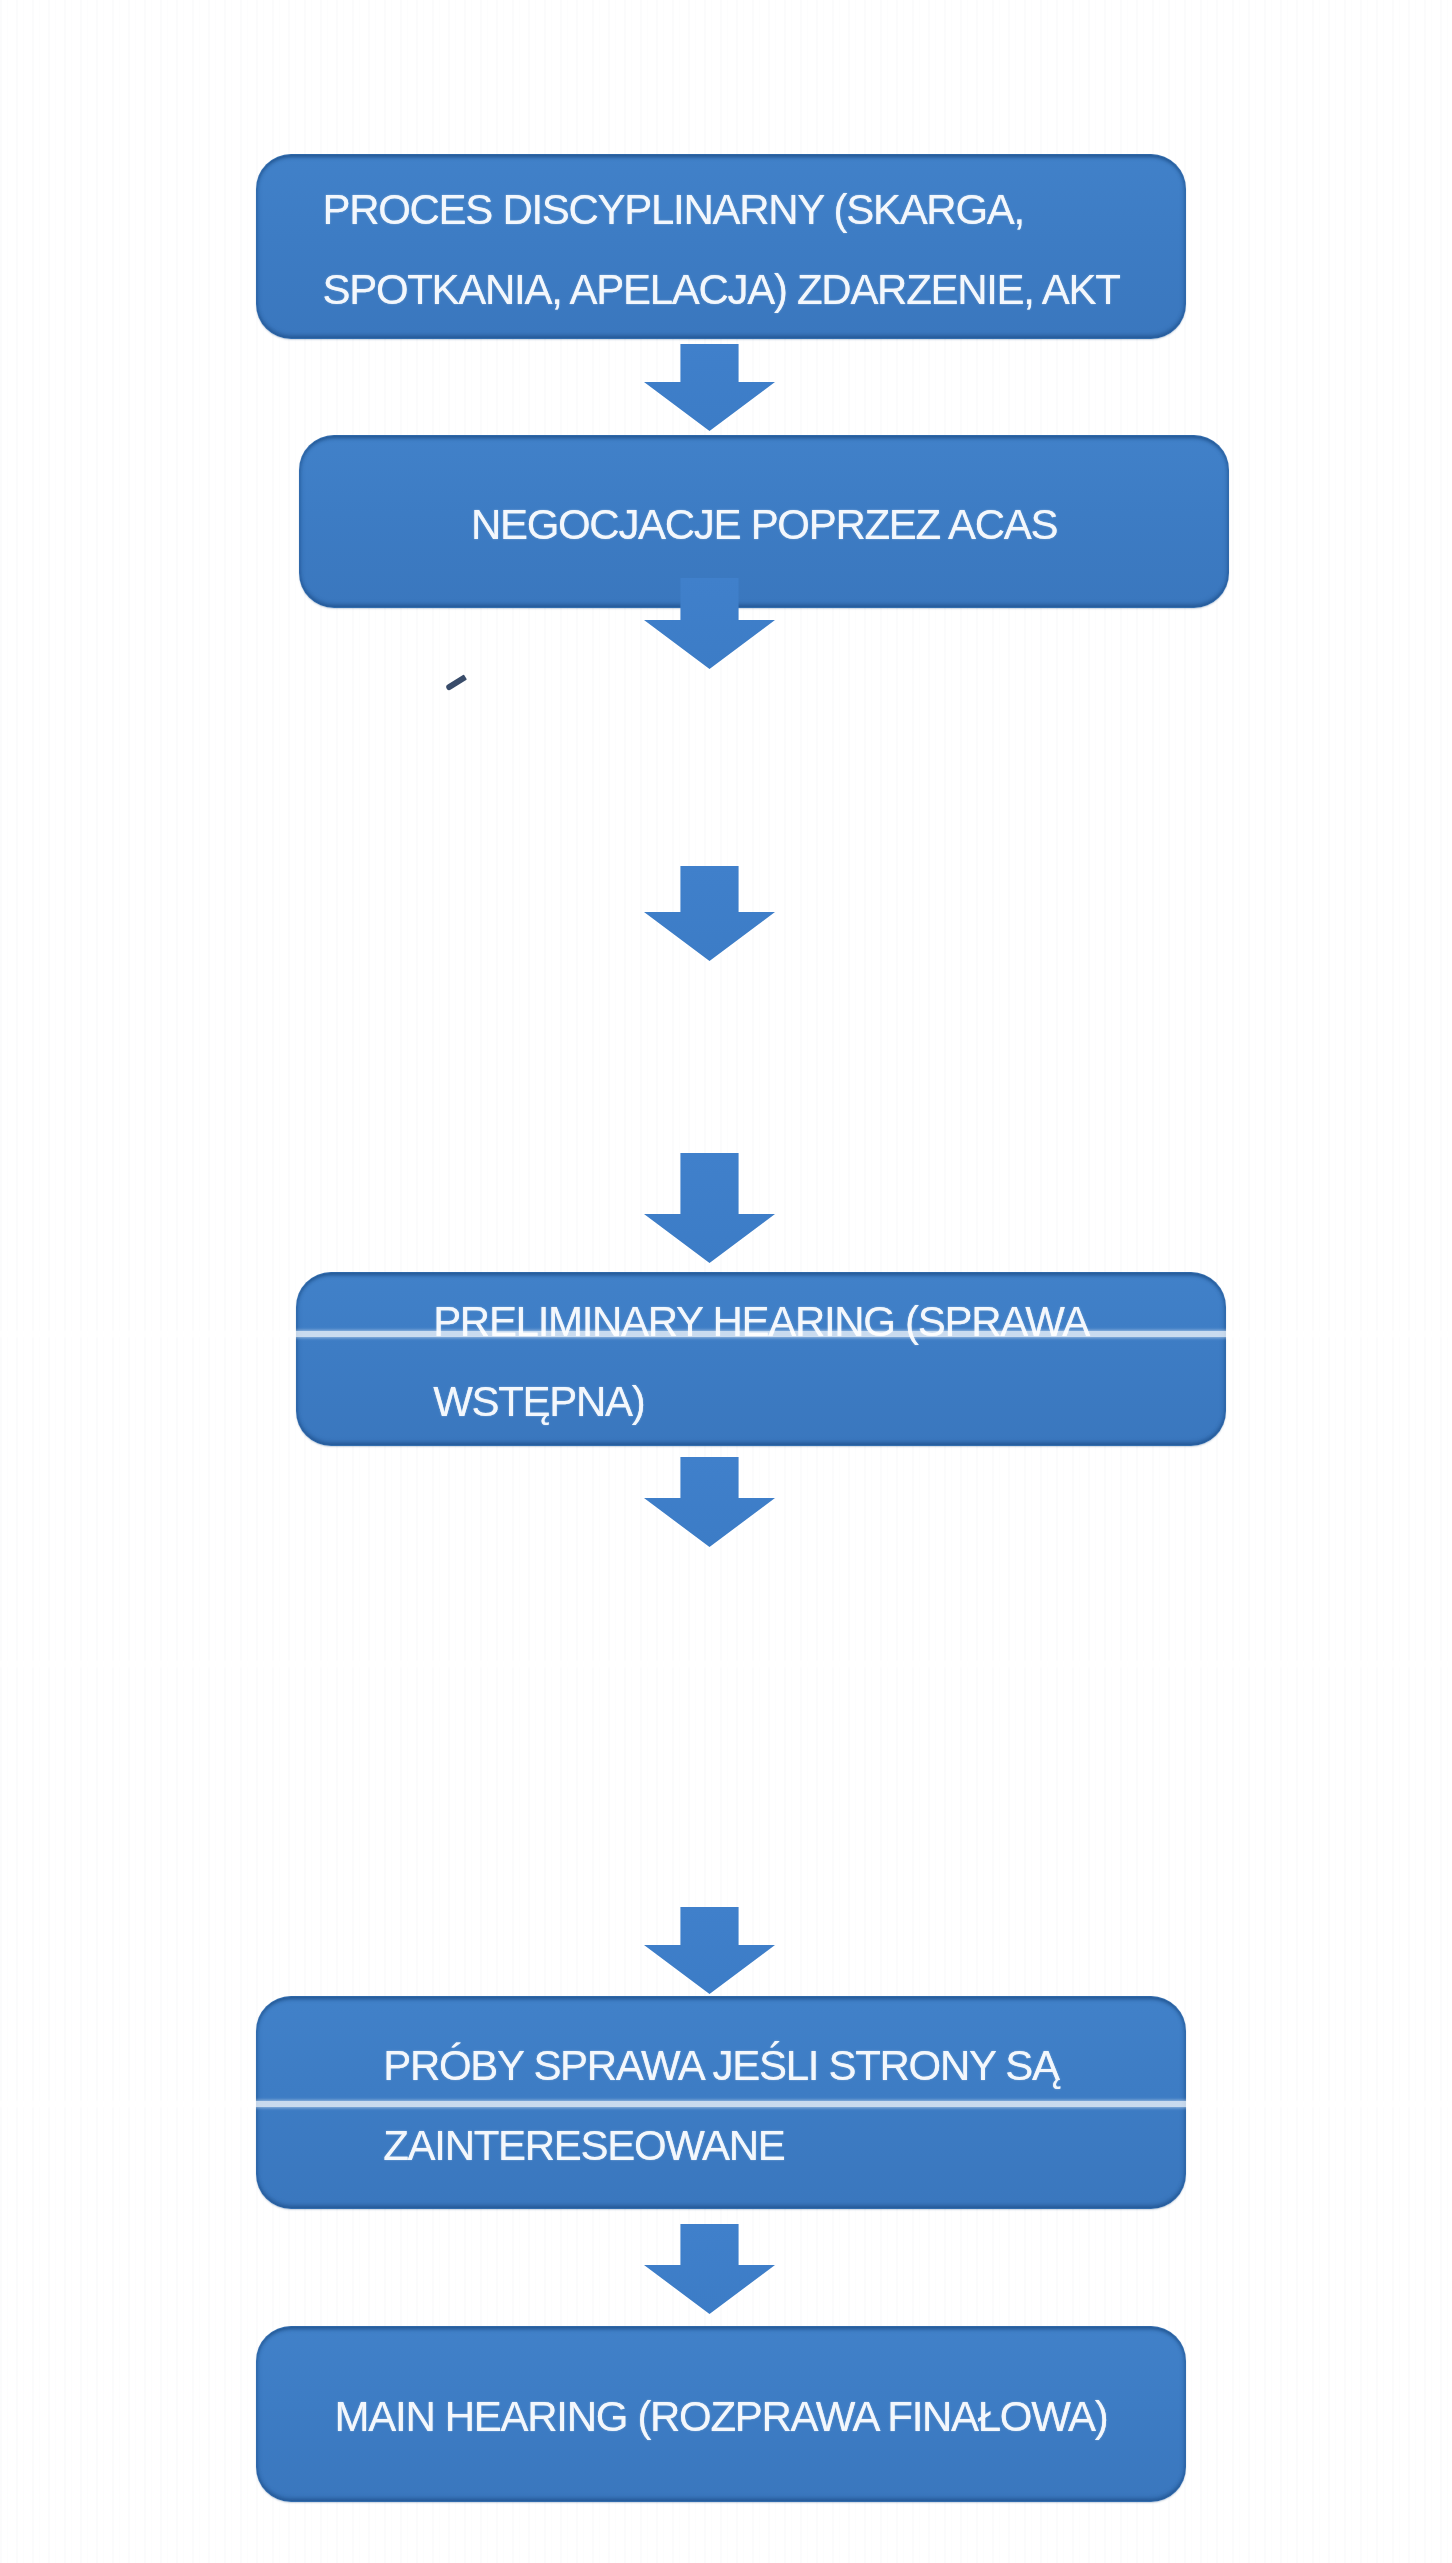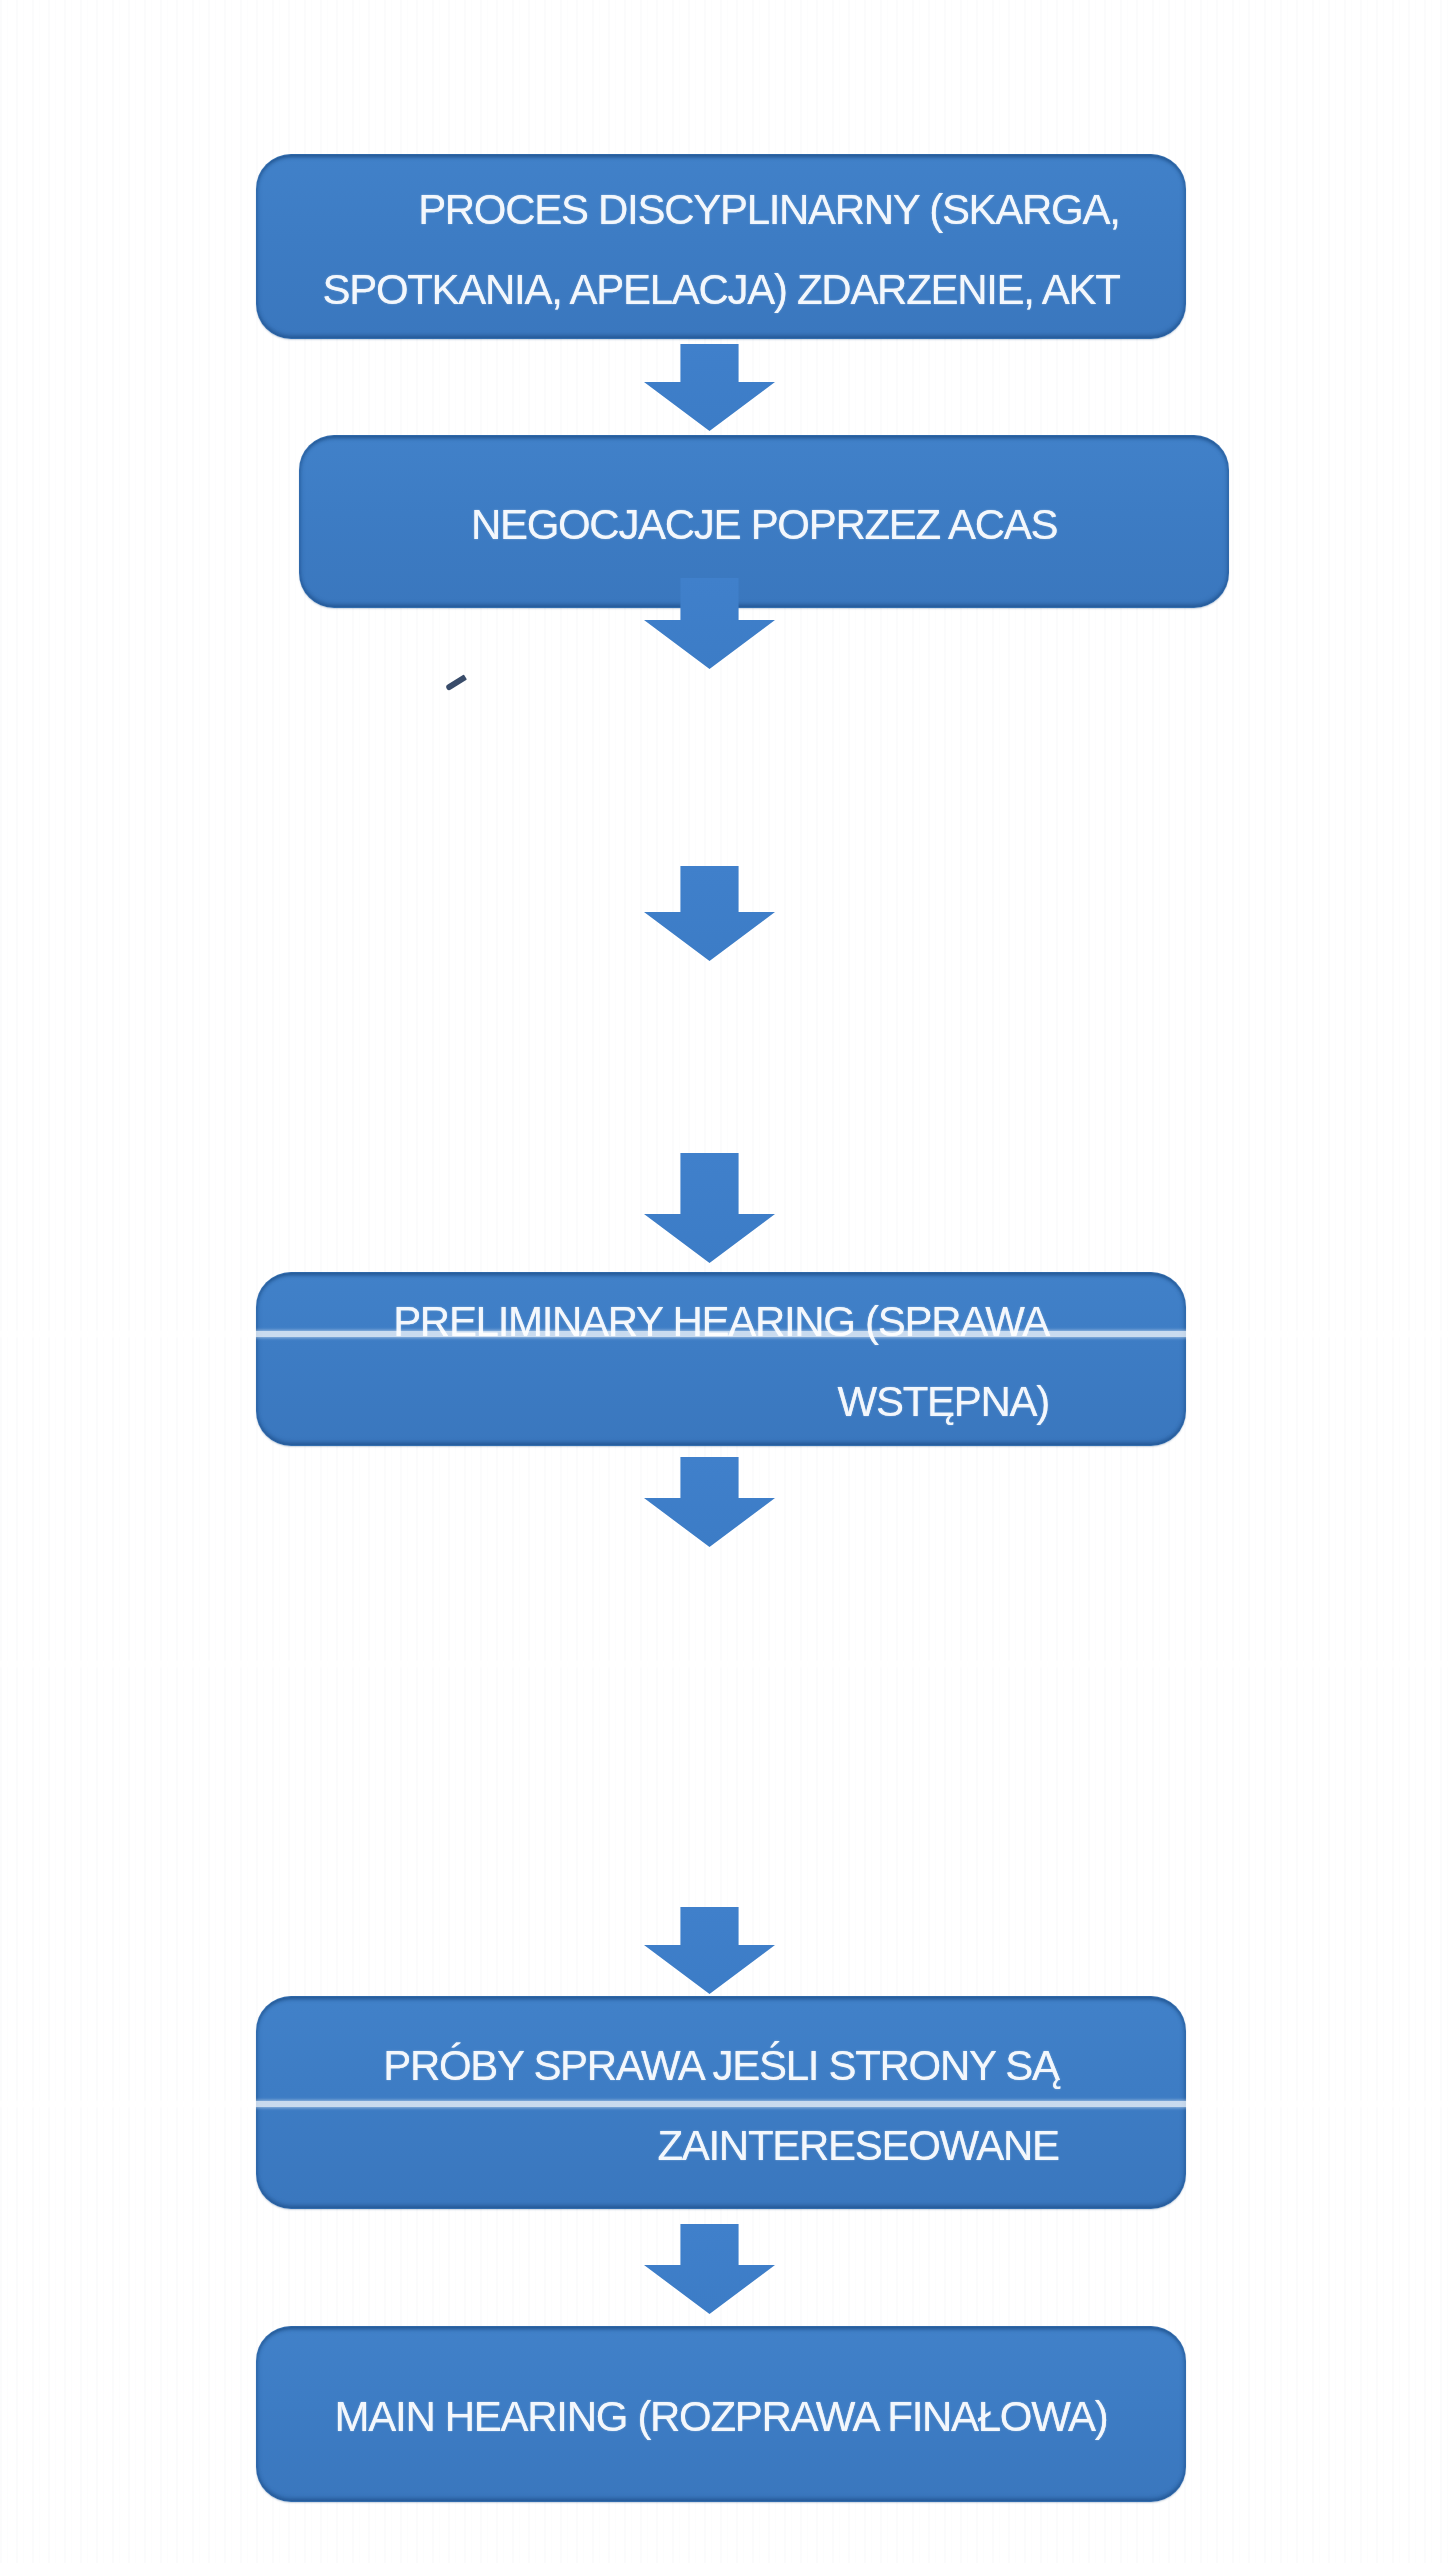--- a/index.html
+++ b/index.html
@@ -50,34 +50,34 @@
       0 1px 1.5px rgba(40, 80, 130, 0.25);
     border: 1px solid rgba(34, 84, 143, 0.45);
     display: flex;
     align-items: center;
     justify-content: center;
     padding: 9.2px 27px 3.1px 27px;
   }
 
   .flow-box .box-text {
     white-space: pre-line;
-    text-align: right;
+    text-align: left;
     color: #f3f7fc;
     font-size: 42px;
     letter-spacing: -1.3px;
     line-height: 1.9;
     font-weight: 400;
     text-shadow: 0 0 2.1px rgba(235, 243, 250, 0.45), 0 0 0.5px rgba(255,255,255,0.6);
   }
 
   .b1 { top: 154px;  height: 185px; }
   .b2 { top: 435px;  height: 173px; margin-left: 43px; }
   .b3 { top: 676px; height: 179px; }
   .b4 { top: 970px; height: 173px; }
-  .b5 { top: 1272px; height: 174px; }
+  .b5 { top: 1272px; height: 174px; margin-left: 40px; }
   .b6 { top: 1552px; height: 349px; }
   .b7 { top: 1996px; height: 213px; }
   .b8 { top: 2326px; height: 176px; }
 
   
   .flow-arrow {
     position: absolute;
     left: 644px;
     width: 131px;
     background: linear-gradient(180deg, #4080cb 0%, #3c7cc6 100%);

